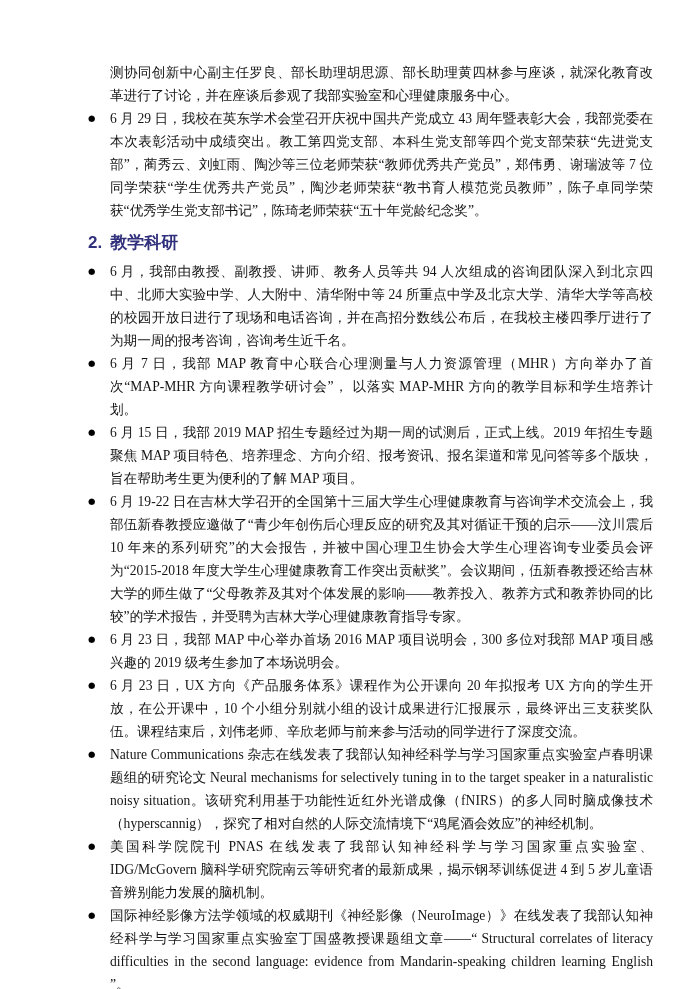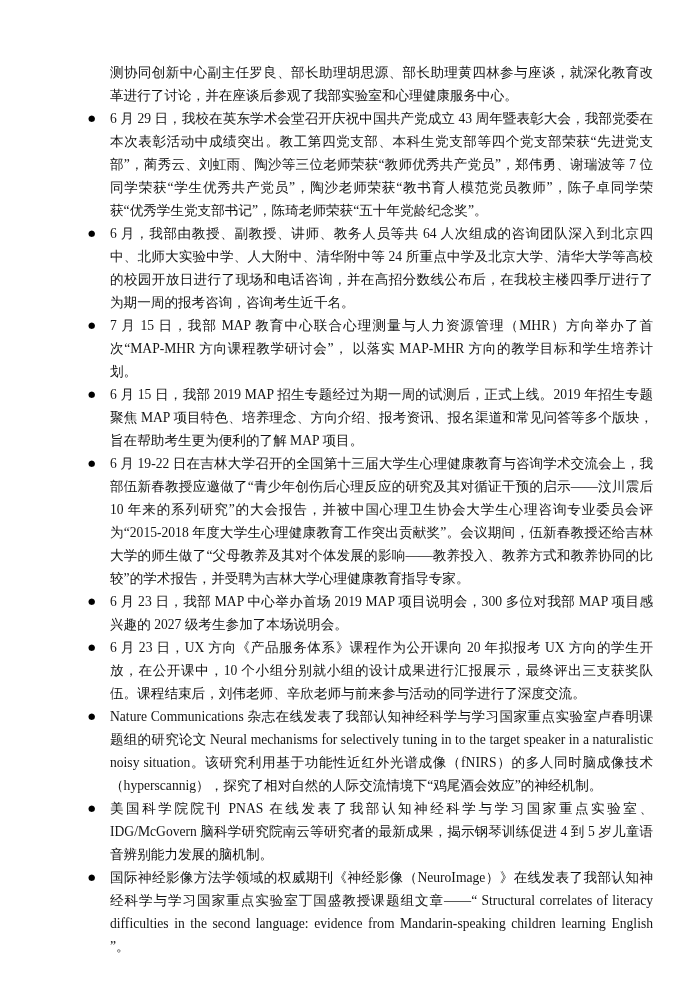--- a/index.html
+++ b/index.html
@@ -66,44 +66,47 @@
 <div class="page">
   <div class="content">
 
     <p class="body-text intro">测协同创新中心副主任罗良、部长助理胡思源、部长助理黄四林参与座谈，就深化教育改革进行了讨论，并在座谈后参观了我部实验室和心理健康服务中心。</p>
 
     <div class="bullet-item">
       <span class="bullet-marker">●</span>
       <p class="body-text">6 月 29 日，我校在英东学术会堂召开庆祝中国共产党成立 43 周年暨表彰大会，我部党委在本次表彰活动中成绩突出。教工第四党支部、本科生党支部等四个党支部荣获“先进党支部”，蔺秀云、刘虹雨、陶沙等三位老师荣获“教师优秀共产党员”，郑伟勇、谢瑞波等 7 位同学荣获“学生优秀共产党员”，陶沙老师荣获“教书育人模范党员教师”，陈子卓同学荣获“优秀学生党支部书记”，陈琦老师荣获“五十年党龄纪念奖”。</p>
     </div>
 
+    <h2 class="section-heading">
+      <span class="heading-number">2.</span><span>教学科研</span>
+    </h2>
 
     <div class="bullet-item">
       <span class="bullet-marker">●</span>
-      <p class="body-text">6 月，我部由教授、副教授、讲师、教务人员等共 64 人次组成的咨询团队深入到北京四中、北师大实验中学、人大附中、清华附中等 24 所重点中学及北京大学、清华大学等高校的校园开放日进行了现场和电话咨询，并在高招分数线公布后，在我校主楼四季厅进行了为期一周的报考咨询，咨询考生近千名。</p>
+      <p class="body-text">6 月，我部由教授、副教授、讲师、教务人员等共 94 人次组成的咨询团队深入到北京四中、北师大实验中学、人大附中、清华附中等 24 所重点中学及北京大学、清华大学等高校的校园开放日进行了现场和电话咨询，并在高招分数线公布后，在我校主楼四季厅进行了为期一周的报考咨询，咨询考生近千名。</p>
     </div>
 
     <div class="bullet-item">
       <span class="bullet-marker">●</span>
-      <p class="body-text">7 月 15 日，我部 MAP 教育中心联合心理测量与人力资源管理（MHR）方向举办了首次“MAP-MHR 方向课程教学研讨会”， 以落实 MAP-MHR 方向的教学目标和学生培养计划。</p>
+      <p class="body-text">6 月 7 日，我部 MAP 教育中心联合心理测量与人力资源管理（MHR）方向举办了首次“MAP-MHR 方向课程教学研讨会”， 以落实 MAP-MHR 方向的教学目标和学生培养计划。</p>
     </div>
 
     <div class="bullet-item">
       <span class="bullet-marker">●</span>
       <p class="body-text">6 月 15 日，我部 2019 MAP 招生专题经过为期一周的试测后，正式上线。2019 年招生专题聚焦 MAP 项目特色、培养理念、方向介绍、报考资讯、报名渠道和常见问答等多个版块，旨在帮助考生更为便利的了解 MAP 项目。</p>
     </div>
 
     <div class="bullet-item">
       <span class="bullet-marker">●</span>
       <p class="body-text">6 月 19-22 日在吉林大学召开的全国第十三届大学生心理健康教育与咨询学术交流会上，我部伍新春教授应邀做了“青少年创伤后心理反应的研究及其对循证干预的启示——汶川震后 10 年来的系列研究”的大会报告，并被中国心理卫生协会大学生心理咨询专业委员会评为“2015-2018 年度大学生心理健康教育工作突出贡献奖”。会议期间，伍新春教授还给吉林大学的师生做了“父母教养及其对个体发展的影响——教养投入、教养方式和教养协同的比较”的学术报告，并受聘为吉林大学心理健康教育指导专家。</p>
     </div>
 
     <div class="bullet-item">
       <span class="bullet-marker">●</span>
-      <p class="body-text">6 月 23 日，我部 MAP 中心举办首场 2019 MAP 项目说明会，300 多位对我部 MAP 项目感兴趣的 2027 级考生参加了本场说明会。</p>
+      <p class="body-text">6 月 23 日，我部 MAP 中心举办首场 2016 MAP 项目说明会，300 多位对我部 MAP 项目感兴趣的 2019 级考生参加了本场说明会。</p>
     </div>
 
     <div class="bullet-item">
       <span class="bullet-marker">●</span>
       <p class="body-text">6 月 23 日，UX 方向《产品服务体系》课程作为公开课向 20 年拟报考 UX 方向的学生开放，在公开课中，10 个小组分别就小组的设计成果进行汇报展示，最终评出三支获奖队伍。课程结束后，刘伟老师、辛欣老师与前来参与活动的同学进行了深度交流。</p>
     </div>
 
     <div class="bullet-item">
       <span class="bullet-marker">●</span>
       <p class="body-text">Nature Communications 杂志在线发表了我部认知神经科学与学习国家重点实验室卢春明课题组的研究论文 Neural mechanisms for selectively tuning in to the target speaker in a naturalistic noisy situation。该研究利用基于功能性近红外光谱成像（fNIRS）的多人同时脑成像技术（hyperscannig），探究了相对自然的人际交流情境下“鸡尾酒会效应”的神经机制。</p>

